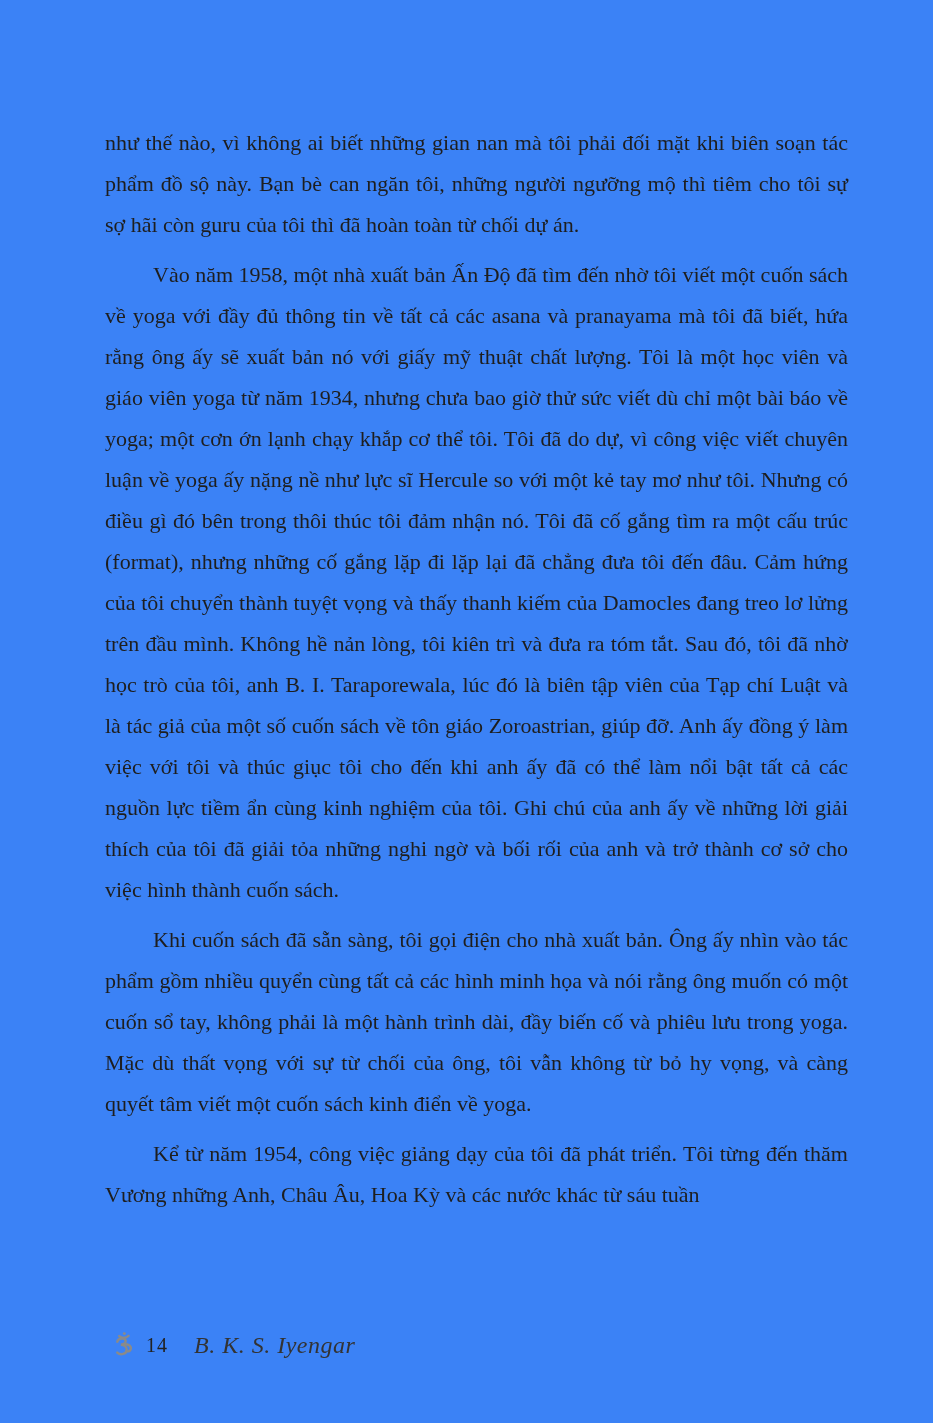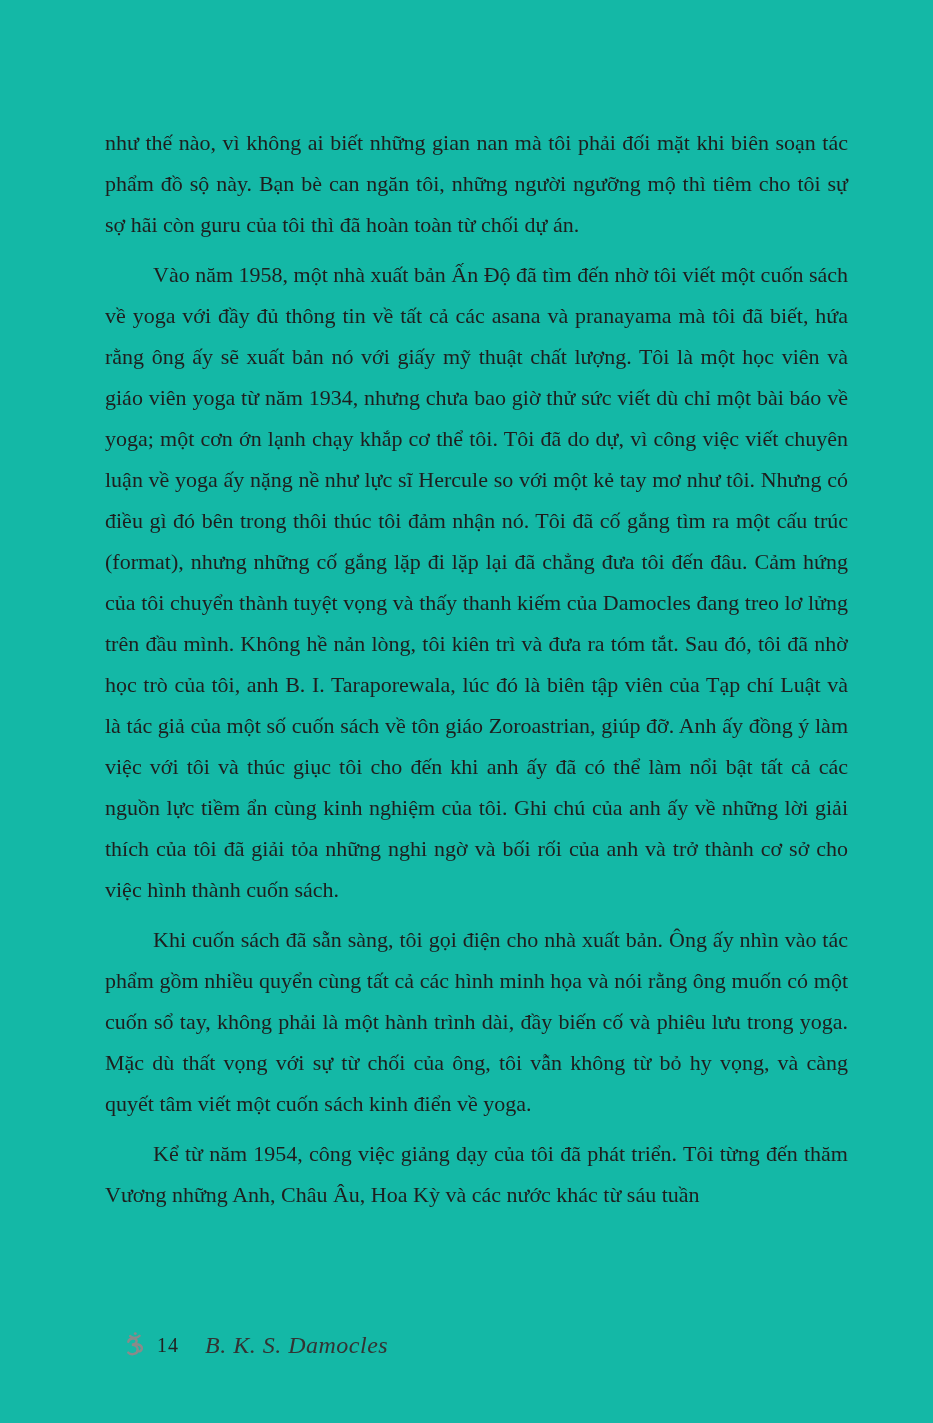--- a/index.html
+++ b/index.html
@@ -5,21 +5,21 @@
 <style>
   html, body {
     margin: 0;
     padding: 0;
     background: #ffffff;
   }
   .page {
     position: relative;
     width: 933px;
     height: 1423px;
-    background: #14b8a6;
+    background: #3b82f6;
     overflow: hidden;
     font-family: "Liberation Serif", "DejaVu Serif", serif;
   }
   .body-text {
     position: absolute;
     left: 105px;
     top: 122px;
     width: 743px;
     font-size: 22px;
     line-height: 41px;
@@ -28,21 +28,21 @@
   }
   .body-text p.para {
     margin: 0 0 9px 0;
     padding: 0;
   }
   .body-text p.para.indent {
     text-indent: 48px;
   }
   .footer {
     position: absolute;
-    left: 121px;
+    left: 110px;
     top: 1328px;
     height: 34px;
     display: flex;
     align-items: center;
     text-align: right;
   }
   .om-icon {
     width: 27px;
     height: 27px;
     flex: 0 0 auto;
@@ -81,16 +81,16 @@
         <path d="M27 36 C30 22 56 20 58 33 C59 43 46 47 40 47 C51 47 63 53 62 67 C61 82 38 87 27 76"></path>
 
         <path d="M46 47 C66 42 79 51 77 63 C75 72 66 74 61 69"></path>
 
         <path d="M34 15 C43 24 60 24 69 14"></path>
       </g>
 
       <circle cx="53" cy="6" r="5.5" fill="#8a8a8a"></circle>
     </svg>
     <span class="page-number">14</span>
-    <span class="author-name">B. K. S. Damocles</span>
+    <span class="author-name">B. K. S. Iyengar</span>
   </div>
 
 </div>
 
 </body></html>

